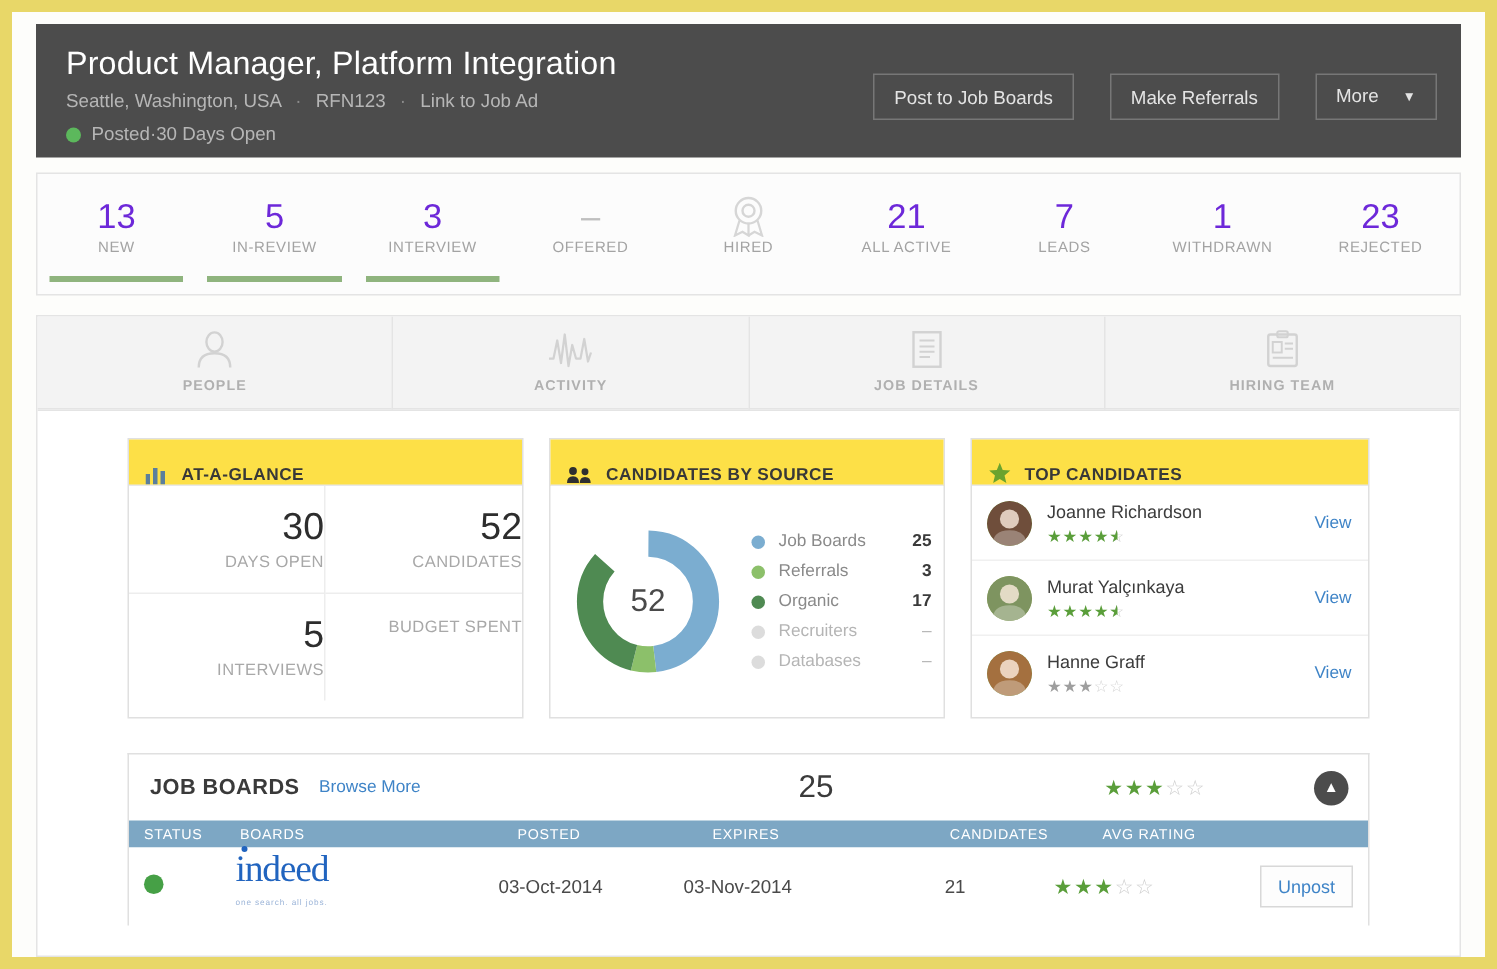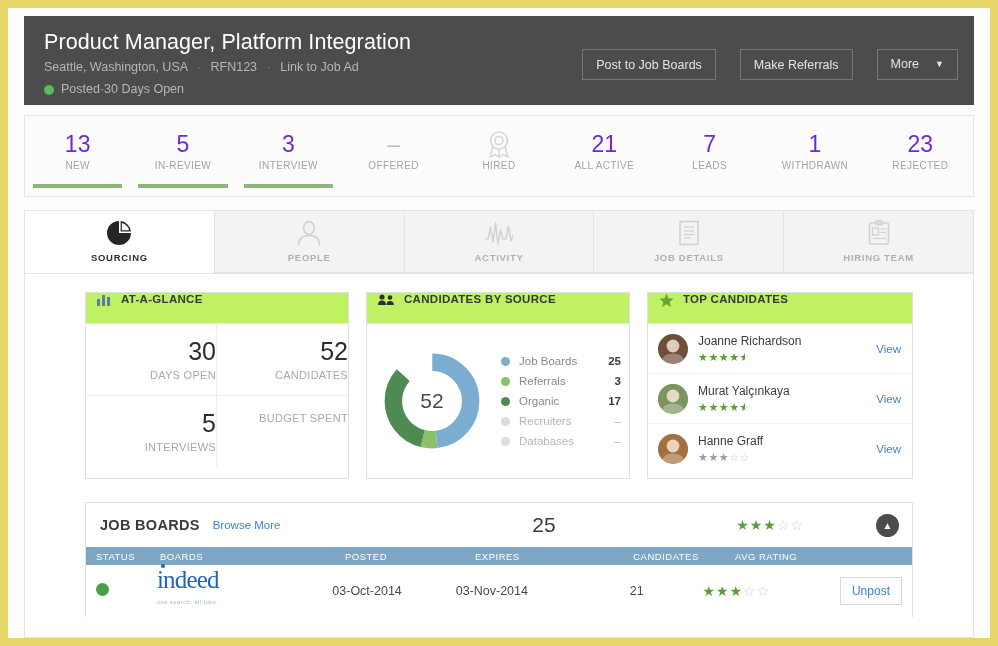--- a/index.html
+++ b/index.html
@@ -164,24 +164,24 @@
     padding: 18px 60px 0 60px;
   }
   .panel {
     border: 1px solid #e0e0e0;
     background: #fff;
     flex: 1;
   }
   .panel-head {
     height: 31px;
     display: flex;
-    align-items: flex-start;
+    align-items: flex-end;
     padding: 0 11px;
     border-bottom: 1px solid #e8e8e8;
-    background: #bef264;
+    background: #fde047;
   }
   .panel-head .ph-icon { margin-right: 9px; display: flex; align-items: center; }
   .panel-title {
     font-size: 11.5px;
     font-weight: bold;
     color: #383838;
     letter-spacing: .3px;
   }
 
   
@@ -379,30 +379,20 @@
           <div class="stat-label">WITHDRAWN</div>
         </div>
         <div class="stat">
           <div class="stat-val">23</div>
           <div class="stat-label">REJECTED</div>
         </div>
       </div>
 
   <div class="tab-card">
     <div class="tabs" id="tabs">
-          <div class="tab active">
-            <span class="tab-icon">
-              <svg width="26" height="26" viewBox="0 0 26 26">
-                <path d="M13 13 L13 1 A12 12 0 1 0 25 13 Z" fill="#262626"></path>
-                <path d="M14.6 1.1 A12 12 0 0 1 24.9 11.4 L14.6 11.4 Z" fill="#262626"></path>
-                <path d="M15.8 3 A10 10 0 0 1 23 10.2 L15.8 10.2 Z" fill="#ffffff"></path>
-              </svg>
-            </span>
-            <span class="tab-label">SOURCING</span>
-          </div>
           <div class="tab">
             <span class="tab-icon">
               <svg width="26" height="26" viewBox="0 0 26 26">
                 <ellipse cx="13" cy="8" rx="5.4" ry="6.4" fill="none" stroke="#d2d2d2" stroke-width="1.6"></ellipse>
                 <path d="M2.5 25 Q2.5 15.5 13 15.5 Q23.5 15.5 23.5 25" fill="none" stroke="#d2d2d2" stroke-width="1.6"></path>
               </svg>
             </span>
             <span class="tab-label">PEOPLE</span>
           </div>
           <div class="tab">

